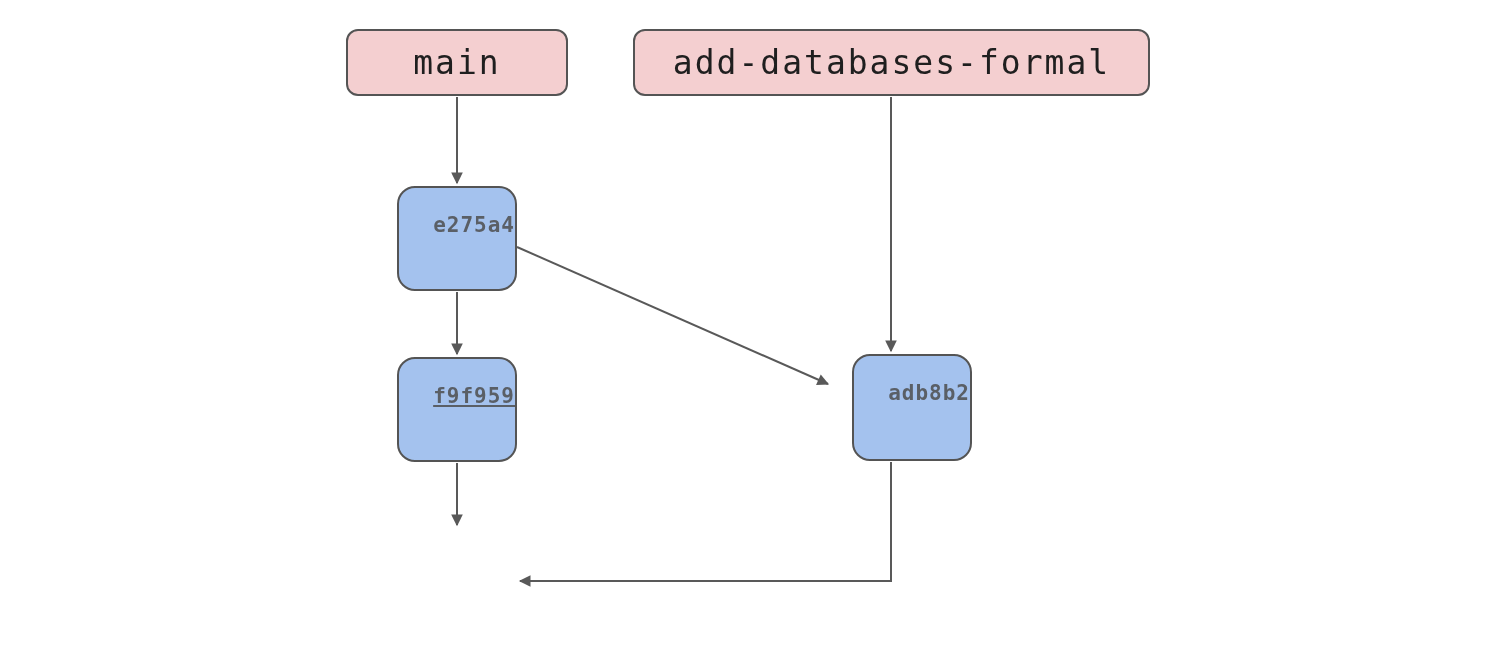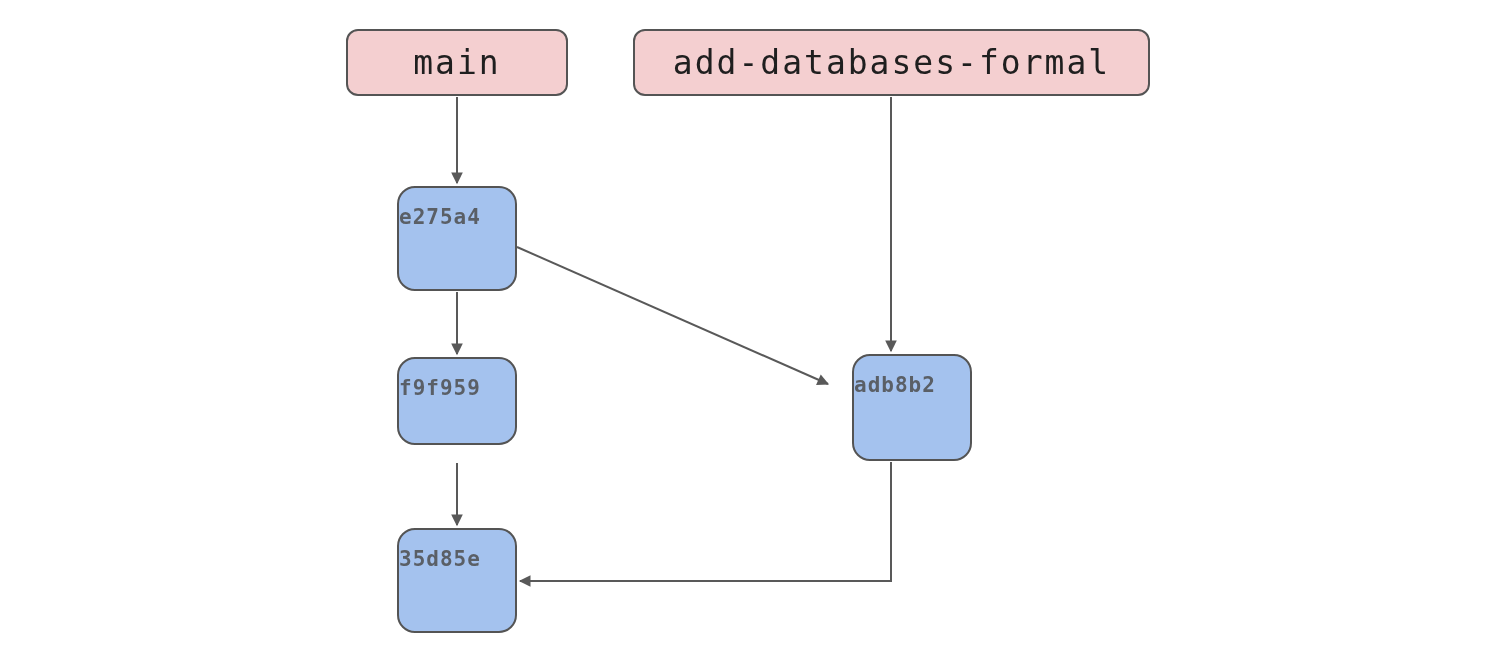--- a/index.html
+++ b/index.html
@@ -35,32 +35,32 @@
     align-items: center;
     justify-content: center;
     font-size: 33px;
     letter-spacing: 2px;
     color: var(--branch-text, #1f1f1f);
     white-space: nowrap;
   }
   .commit-node {
     background: var(--commit-fill, #a4c2ee);
     border-radius: 18px;
-    padding-top: 17px;
-    text-align: left;
+    padding-top: 25px;
+    text-align: right;
     font-size: 21px;
     font-weight: bold;
     letter-spacing: 1px;
     color: var(--commit-text, #5a5f66);
   }
   
   #branch-main   { left: 346px; top: 29px;  width: 222px; height: 67px; }
   #branch-adf    { left: 633px; top: 29px;  width: 517px; height: 67px; }
   #commit-e275a4 { left: 397px; top: 186px; width: 120px; height: 105px; }
-  #commit-f9f959 { left: 397px; top: 357px; width: 120px; height: 88px; }
+  #commit-f9f959 { left: 397px; top: 357px; width: 120px; height: 105px; text-decoration: underline; }
   #commit-35d85e { left: 397px; top: 528px; width: 120px; height: 105px; }
   #commit-adb8b2 { left: 831px; top: 354px; width: 120px; height: 107px; margin-left: 21px; }
 </style>
 </head>
 <body>
 
 <div class="canvas" style="--bg: #ffffff; --branch-fill: #f4cfd0; --commit-fill: #a4c2ee; --border: #545454; --arrow: #595959; --branch-text: #1f1f1f; --commit-text: #5a5f66;">
 
   <svg class="edges-layer" viewBox="0 0 1490 660" xmlns="http://www.w3.org/2000/svg">
     <defs>
@@ -85,21 +85,18 @@
   </div>
 
   <div class="node commit-node" id="commit-e275a4">
     <span>e275a4</span>
   </div>
 
   <div class="node commit-node" id="commit-f9f959">
     <span>f9f959</span>
   </div>
 
-  <div class="node commit-node" id="commit-35d85e">
-    <span>35d85e</span>
-  </div>
 
   <div class="node commit-node" id="commit-adb8b2">
     <span>adb8b2</span>
   </div>
 
 </div>
 
 </body></html>

